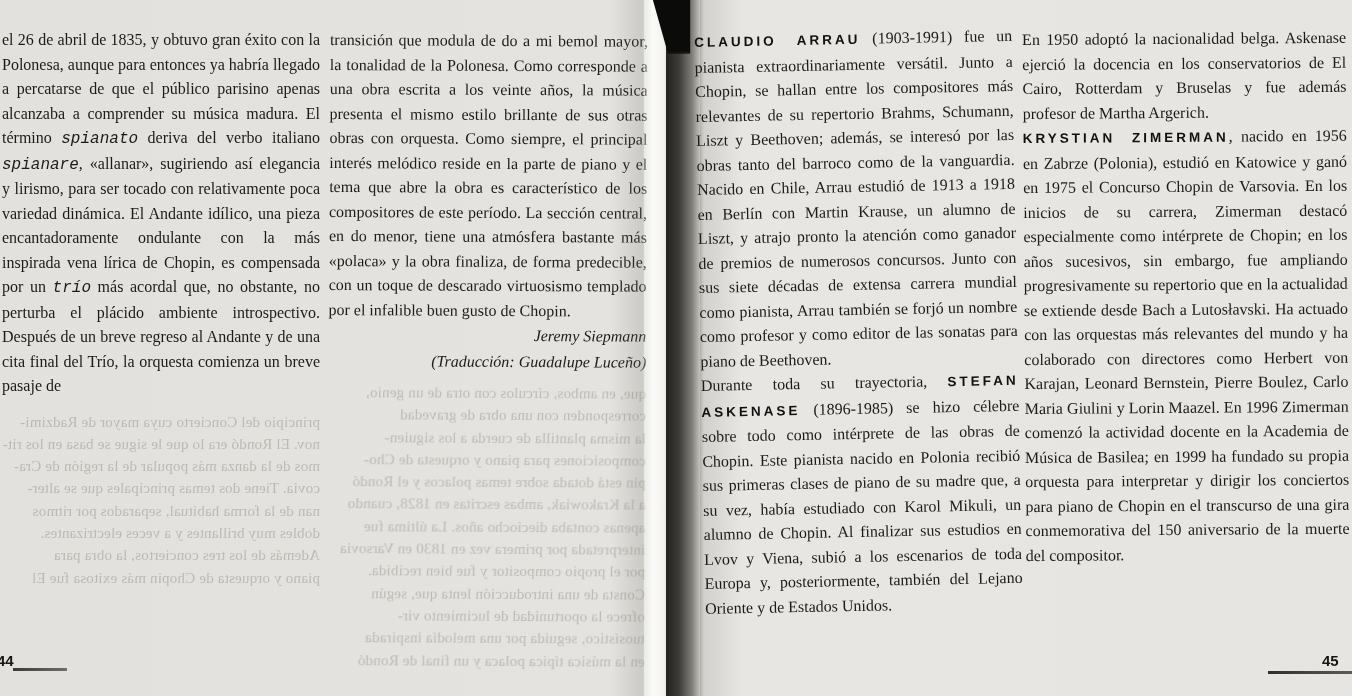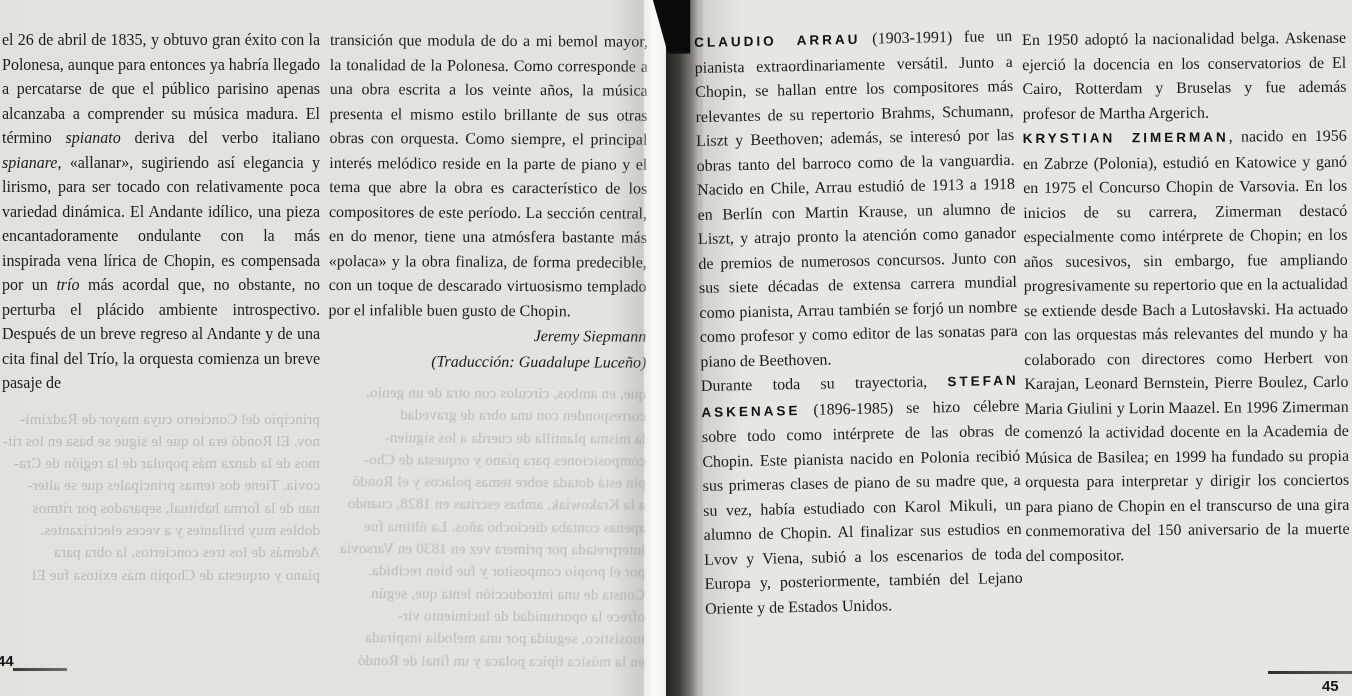--- a/index.html
+++ b/index.html
@@ -1,21 +1,21 @@
 <!DOCTYPE html>
 <html><head>
 <meta charset="utf-8">
 <style>
   html,body{margin:0;padding:0;background:#2a2a2a;}
   #scan{position:relative;width:1352px;height:696px;overflow:hidden;
         background:linear-gradient(90deg,#e2e1dd 0%,#e4e3df 46%,#e7e6e2 55%,#e6e5e1 100%);
         font-family:"Liberation Serif",serif;color:#1c1b19;}
   .col{position:absolute;text-align:justify;font-size:16px;line-height:24.5px;}
   .col p{margin:0;}
-  .ital{font-style:italic;}
+  .ital{font-style:italic;font-family:Liberation Mono, monospace;}
   .name-caps{font-family:"Liberation Sans",sans-serif;font-weight:700;font-size:13.5px;
              letter-spacing:3px;word-spacing:6px;color:#111;}
   .sig-line{text-align:right;font-style:italic;margin-top:1px;}
   .para-gap{margin-top:26px;}
   .para-gap-lg{margin-top:46px;}
   
   .ghost{transform:scaleX(-1);filter:blur(0.6px);color:rgba(125,122,114,0.38);
          font-size:15px;line-height:22.3px;text-align:left;letter-spacing:0.2px;}
   .ghost-line{white-space:nowrap;overflow:hidden;}
   
@@ -30,21 +30,21 @@
   .right-page-inner-shade{position:absolute;left:700px;top:0;width:42px;height:696px;
       background:linear-gradient(90deg,rgba(70,68,64,0.14) 0%,rgba(70,68,64,0) 100%);}
   .page-num{position:absolute;font-family:"Liberation Sans",sans-serif;font-weight:700;
             font-size:15px;color:#151515;}
   .rule{position:absolute;height:3px;}
   #rule-44{left:13px;top:668px;width:54px;
            background:linear-gradient(90deg,#3a3a38,#6f6e6a);}
   #rule-45{left:1268px;top:671px;width:84px;
            background:linear-gradient(90deg,#2f2f2d,#5c5b58);}
   #pn-44{left:-3px;top:652px;}
-  #pn-45{left:1322px;top:677px;}
+  #pn-45{left:1322px;top:652px;}
 </style>
 </head>
 <body>
 
 <div id="scan">
 
   <div class="col" style="left:2px;top:28px;width:318px;">
     <p><span>el 26 de abril de 1835, y obtuvo gran éxito con la Polonesa, aunque para entonces ya habría llegado a percatarse de que el público parisino apenas alcanzaba a comprender su música madura. El término </span><span class="ital">spianato</span><span> deriva del verbo italiano </span><span class="ital">spianare</span><span>, «allanar», sugiriendo así elegancia y lirismo, para ser tocado con relativamente poca variedad dinámica. El Andante idílico, una pieza encantadoramente ondulante con la más inspirada vena lírica de Chopin, es compensada por un </span><span class="ital">trío</span><span> más acordal que, no obstante, no perturba el plácido ambiente introspectivo. Después de un breve regreso al Andante y de una cita final del Trío, la orquesta comienza un breve pasaje de</span></p>
     <div class="ghost" style="margin-top:12px;">
         <div class="ghost-line">principio del Concierto cuya mayor de Radzimi-</div>

